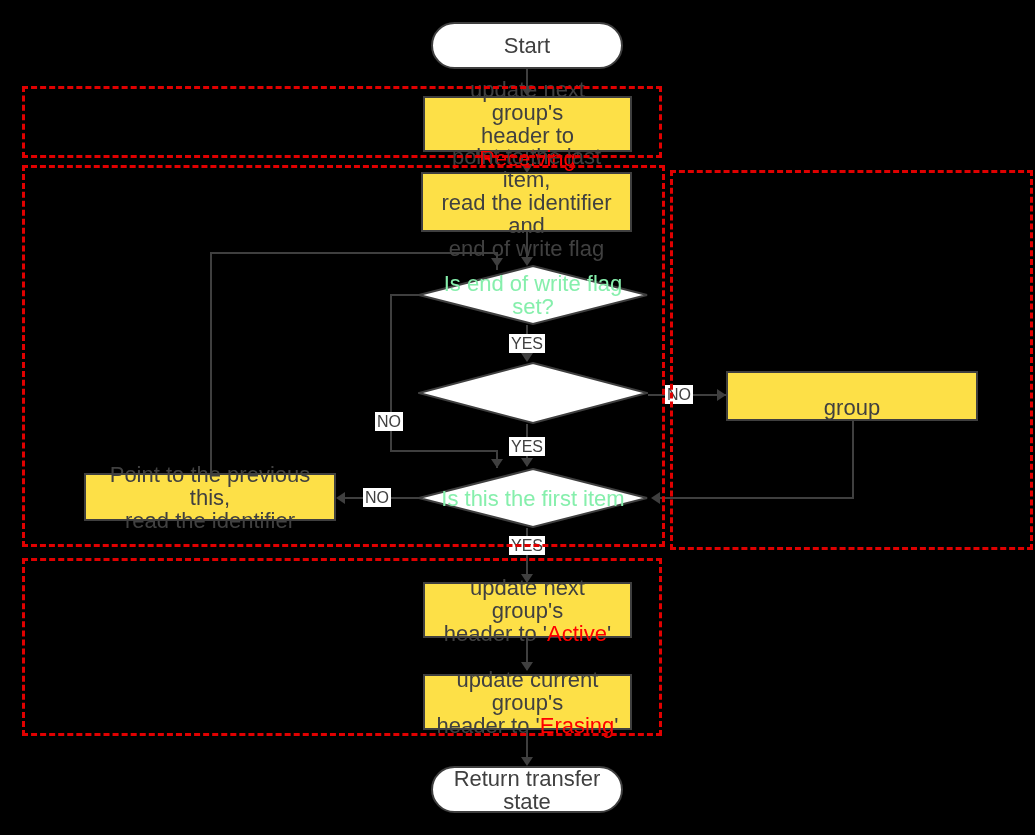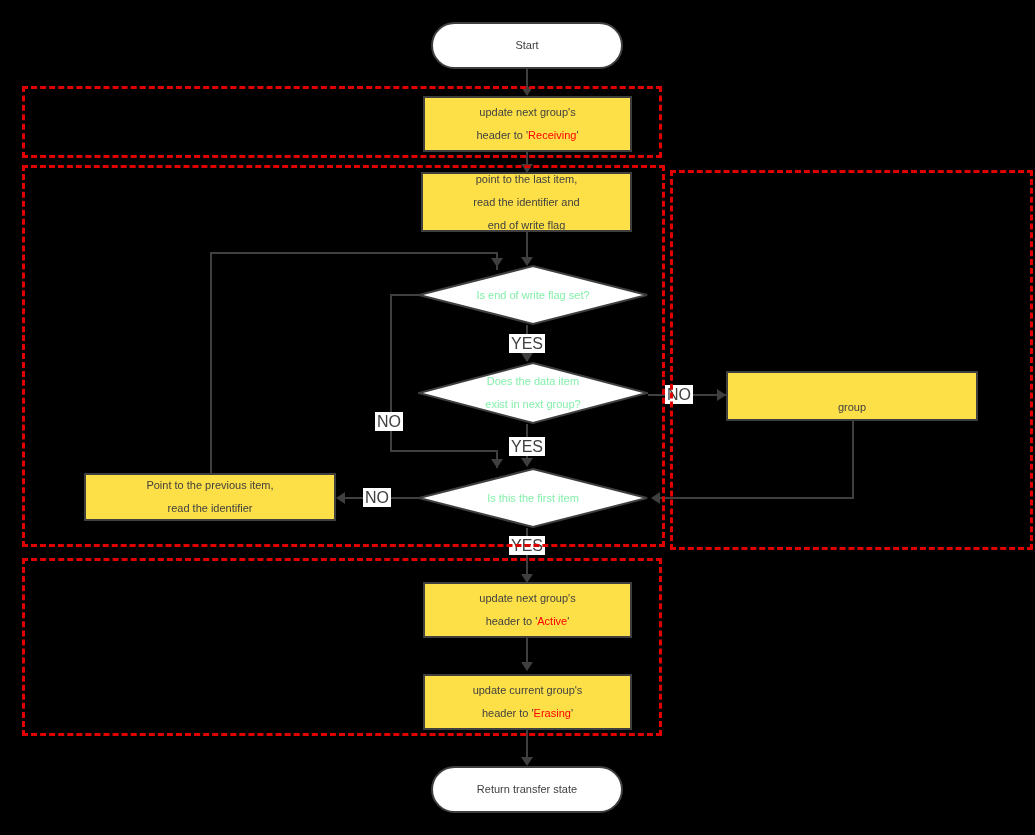--- a/index.html
+++ b/index.html
@@ -17,21 +17,21 @@
   }
   
   .node {
     position: absolute;
     box-sizing: border-box;
     display: flex;
     align-items: center;
     justify-content: center;
     text-align: center;
     color: #404040;
-    font-size: 11px;
+    font-size: 22px;
     line-height: 23px;
     z-index: 5;
   }
   
   .terminator {
     background: #ffffff;
     border: 2px solid #3f3f3f;
     border-radius: 26px;
   }
   
@@ -181,43 +181,39 @@
     <svg class="dia" viewBox="0 0 230 60" preserveAspectRatio="none">
       <polygon points="115,1 229,30 115,59 1,30" fill="#ffffff" stroke="#3f3f3f" stroke-width="2"></polygon>
     </svg>
     <span class="txt">Is end of write flag set?</span>
   </div>
 
   <div class="node decision" style="left:418px; top:362px; width:230px; height:62px;">
     <svg class="dia" viewBox="0 0 230 62" preserveAspectRatio="none">
       <polygon points="115,1 229,31 115,61 1,31" fill="#ffffff" stroke="#3f3f3f" stroke-width="2"></polygon>
     </svg>
-    <span class="txt">
-      <span>Does the data item</span><br>
-      <span>exist in next group?</span>
-    </span>
   </div>
 
   <div class="node decision" style="left:418px; top:468px; width:230px; height:60px;">
     <svg class="dia" viewBox="0 0 230 60" preserveAspectRatio="none">
       <polygon points="115,1 229,30 115,59 1,30" fill="#ffffff" stroke="#3f3f3f" stroke-width="2"></polygon>
     </svg>
     <span class="txt">Is this the first item</span>
   </div>
 
   <div class="node process" style="left:726px; top:371px; width:252px; height:50px;">
     <span class="txt">
       <br>
       <span>group</span>
     </span>
   </div>
 
   <div class="node process" style="left:84px; top:473px; width:252px; height:48px;">
     <span class="txt">
-      <span>Point to the previous item,</span><br>
+      <span>Point to the previous this,</span><br>
       <span>read the identifier</span>
     </span>
   </div>
 
   <div class="node process" style="left:423px; top:582px; width:209px; height:56px;">
     <span class="txt">
       <span>update next group's</span><br>
       <span>header to '</span><span class="hl">Active</span><span>'</span>
     </span>
   </div>

